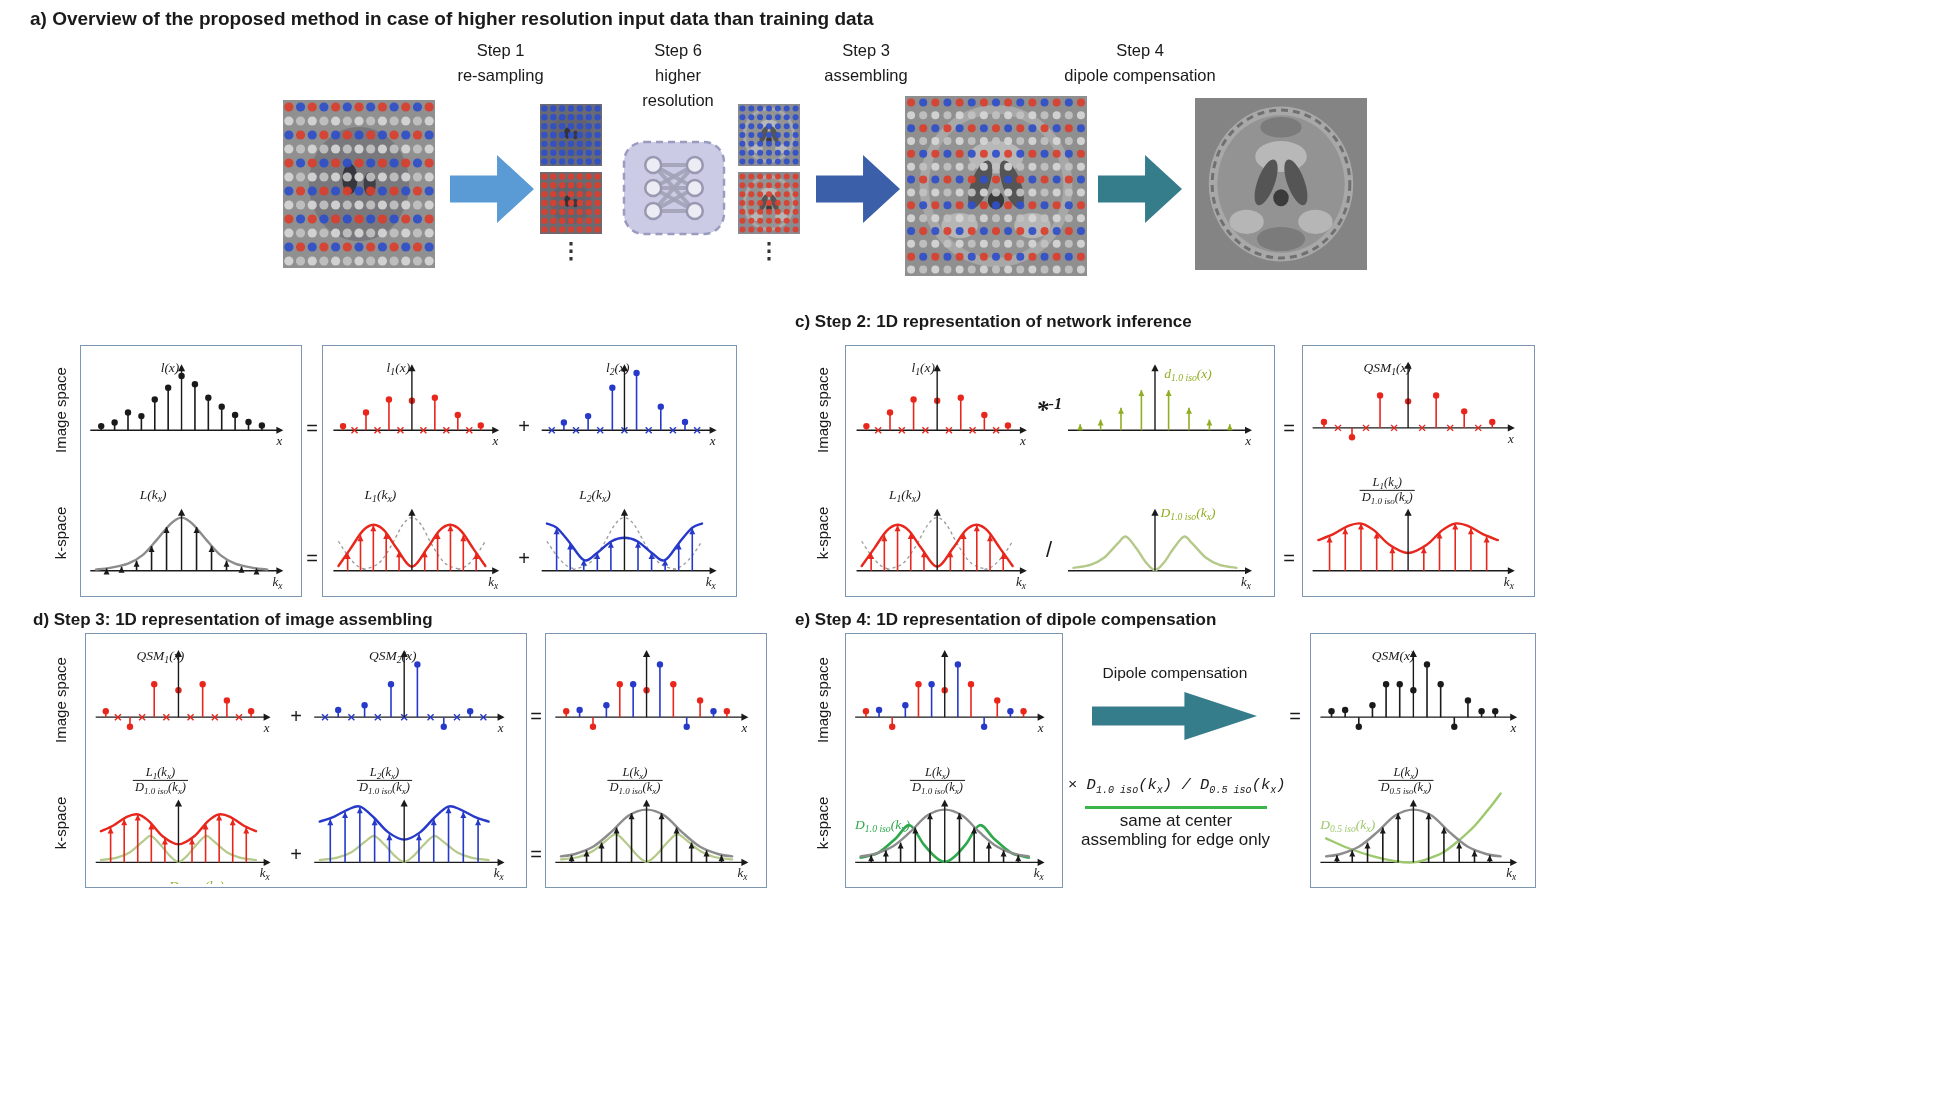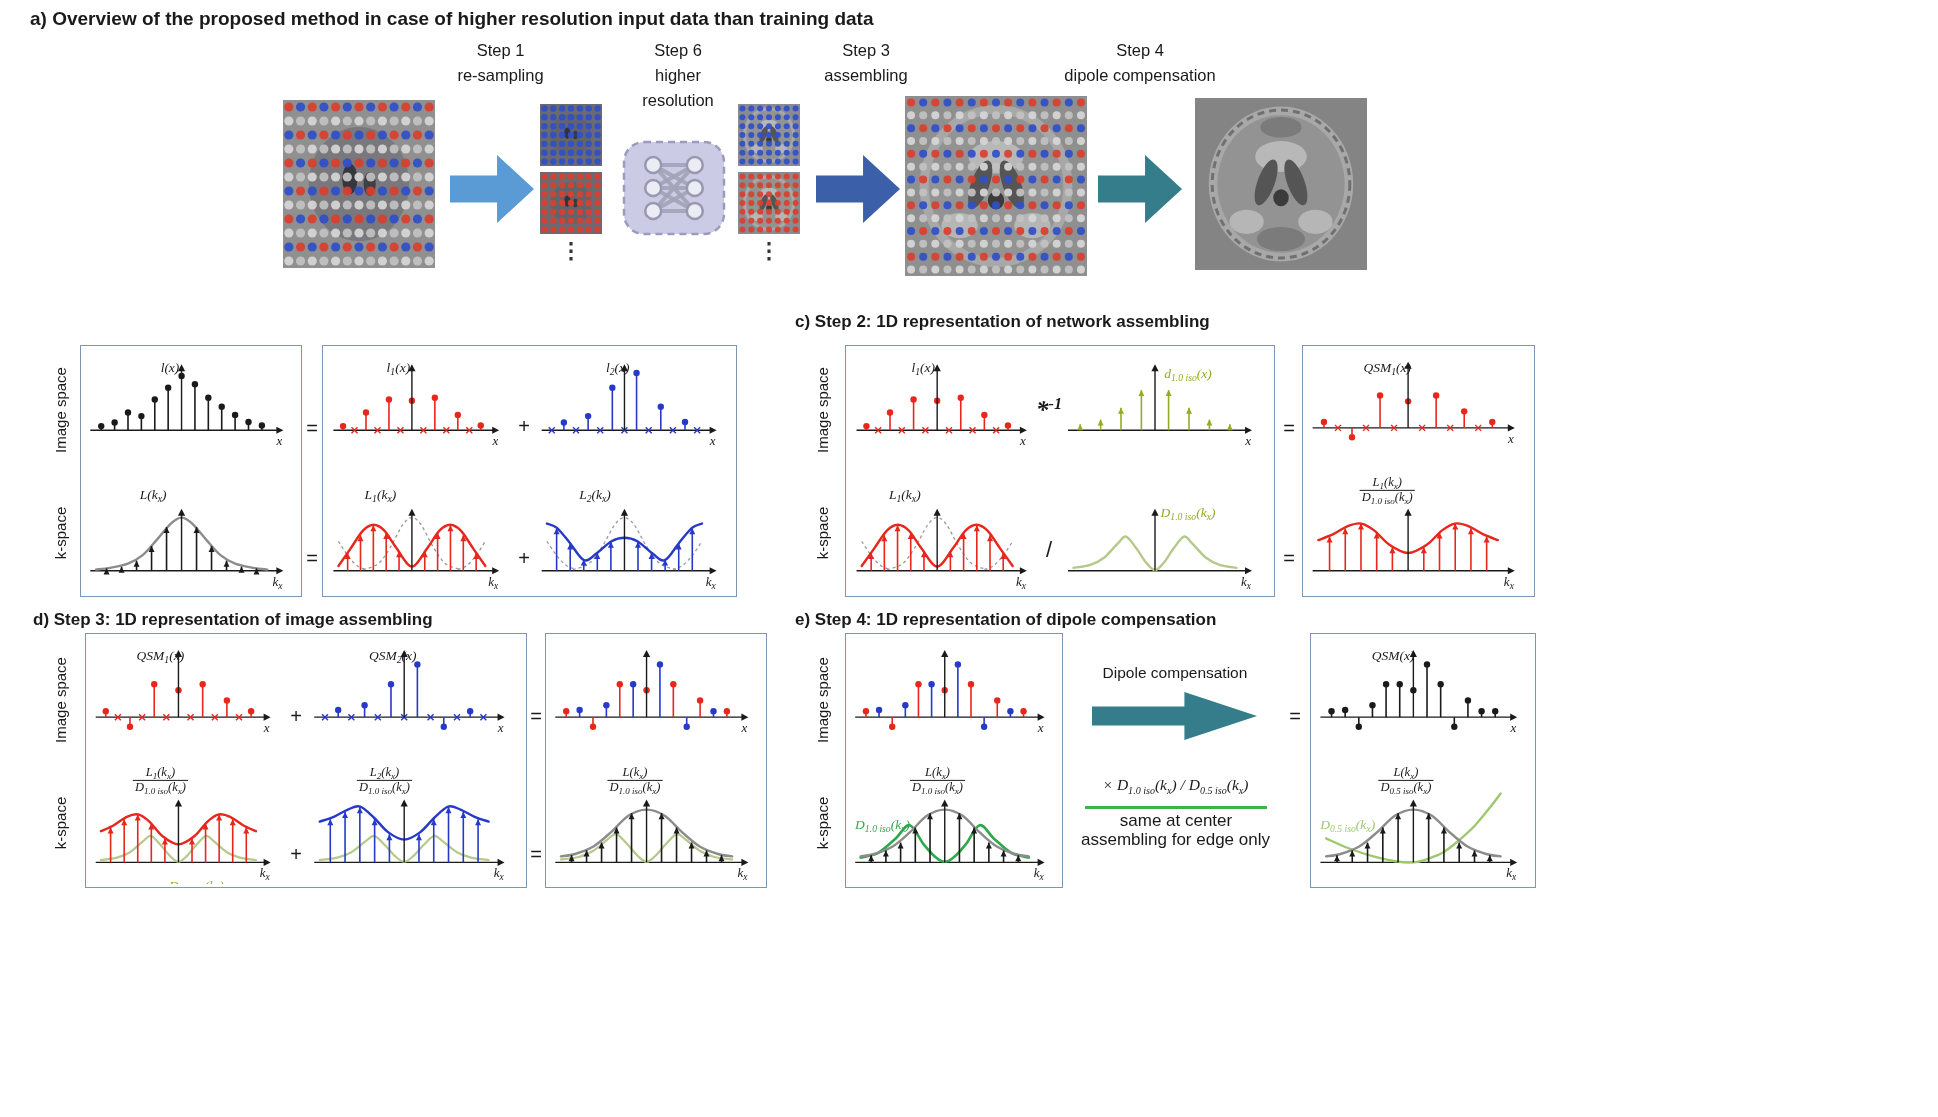--- a/index.html
+++ b/index.html
@@ -16,21 +16,21 @@
   .op-slash{font-size:22px;}
   .rot{position:absolute;font-size:15px;white-space:nowrap;transform:translate(-50%,-50%) rotate(-90deg);}
   .block-arrow{position:absolute;clip-path:polygon(0 30%,56% 30%,56% 0,100% 50%,56% 100%,56% 70%,0 70%);}
   .a-light{background:#5b9bd5;}
   .a-dark{background:#3b5fa8;}
   .a-teal{background:#367d8c;}
   .dots-v{position:absolute;font-size:22px;font-weight:bold;color:#333;transform:translateX(-50%);}
   .img{position:absolute;}
   .math{font-family:"Liberation Serif",serif;font-style:italic;}
   .e-label{position:absolute;font-size:15.5px;text-align:center;}
-  .e-math{position:absolute;font-size:15.5px;text-align:center;font-family:Liberation Serif, serif;font-style:italic;white-space:nowrap;}
+  .e-math{position:absolute;font-size:15.5px;text-align:center;font-family:Liberation Mono, monospace;font-style:italic;white-space:nowrap;}
   .e-note{position:absolute;font-size:17px;text-align:center;line-height:19px;}
   .e-line{position:absolute;height:2.5px;background:#3ab54a;}
   sub{font-size:0.65em;}
   sup{font-size:0.65em;}
 </style>
 </head>
 <body>
 
 <div class="canvas">
 
@@ -903,21 +903,21 @@
         <polygon points="127.148,85.54999999999998 124.148,91.54999999999998 130.148,91.54999999999998" fill="#2639c9"></polygon>
         <line x1="140.71399999999997" y1="96.75999999999999" x2="140.71399999999997" y2="69.61999999999999" stroke="#2639c9" stroke-width="1.6"></line>
         <polygon points="140.71399999999997,69.61999999999999 137.71399999999997,75.61999999999999 143.71399999999997,75.61999999999999" fill="#2639c9"></polygon>
         <line x1="154.28" y1="96.75999999999999" x2="154.28" y2="54.279999999999994" stroke="#2639c9" stroke-width="1.6"></line>
         <polygon points="154.28,54.279999999999994 151.28,60.279999999999994 157.28,60.279999999999994" fill="#2639c9"></polygon>
         <line x1="86.45" y1="96.75999999999999" x2="86.45" y2="39.80999999999999" stroke="#1a1a1a" stroke-width="1.4"></line>
         <polygon points="86.45,34.80999999999999 82.85000000000001,41.80999999999999 90.05,41.80999999999999" fill="#1a1a1a"></polygon>
         <text x="57" y="25.34" font-size="13.5" fill="#1a1a1a" font-style="italic" font-family="&quot;Liberation Serif&quot;,serif" text-anchor="middle"><tspan dy="0">L</tspan><tspan dy="3" font-size="9.7">2</tspan><tspan dy="-3">(k</tspan><tspan dy="3" font-size="9.7">x</tspan><tspan dy="-3">)</tspan></text>
       </svg></div>
 
-  <div class="abs ptitle" style="left:795px;top:312px">c) Step 2: 1D representation of network assembling</div>
+  <div class="abs ptitle" style="left:795px;top:312px">c) Step 2: 1D representation of network inference</div>
   <div class="rot" style="left:822px;top:410px">Image space</div>
   <div class="rot" style="left:822px;top:533px">k-space</div>
   <div class="pbox" style="left:845px;top:345px;width:430px;height:252px"></div>
   <div class="pbox" style="left:1302px;top:345px;width:233px;height:252px"></div>
   <div class="plot" style="left:853px;top:350px;width:185px;height:118px"><svg width="185" height="118">
         <line x1="3.55" y1="80.24000000000001" x2="167.89999999999998" y2="80.24000000000001" stroke="#1a1a1a" stroke-width="1.3"></line>
         <polygon points="173.89999999999998,80.24000000000001 166.89999999999998,76.64000000000001 166.89999999999998,83.84" fill="#1a1a1a"></polygon>
         <text x="172.89999999999998" y="95.24000000000001" font-size="13" fill="#1a1a1a" font-style="italic" font-family="&quot;Liberation Serif&quot;,serif" text-anchor="end"><tspan dy="0">x</tspan></text>
         <line x1="13.412500000000001" y1="80.24000000000001" x2="13.412500000000001" y2="76.11000000000001" stroke="#e8261c" stroke-width="1.6"></line>
         <circle cx="13.412500000000001" cy="76.11000000000001" r="3.2" fill="#e8261c"></circle>

